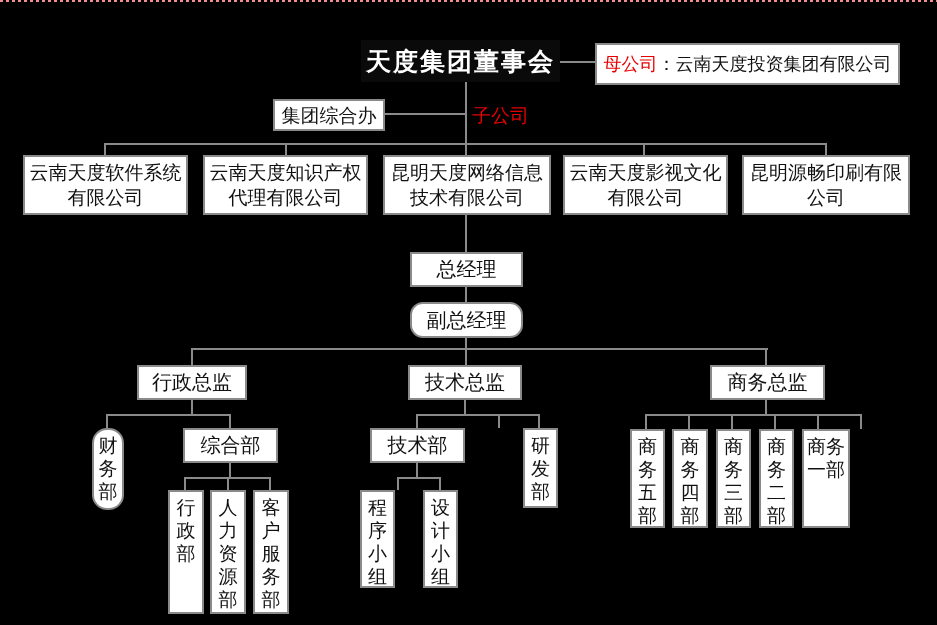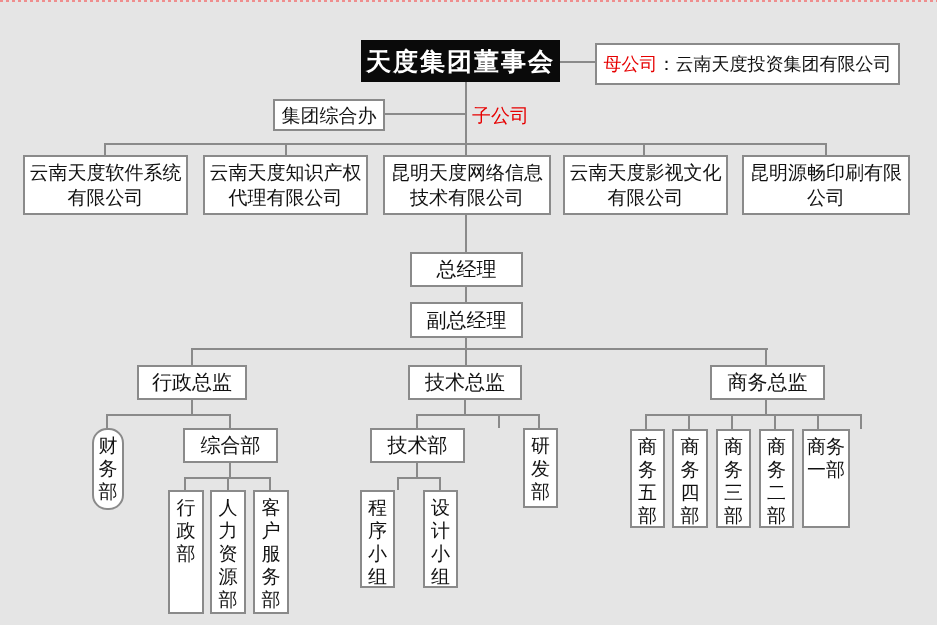--- a/index.html
+++ b/index.html
@@ -1,19 +1,19 @@
 <!DOCTYPE html>
 <html><head>
 <meta charset="utf-8">
 <style>
   html,body { margin:0; padding:0; background:#ffffff; }
   .stage {
     position:relative;
     width:937px; height:625px;
-    background:#e5e5e5;
+    background:#000000;
     font-family:"Liberation Sans", sans-serif;
     color:#111111;
     overflow:hidden;
   }
   .node {
     position:absolute;
     box-sizing:border-box;
     border:2px solid #8a8a8a;
     background:#ffffff;
     display:flex;
@@ -120,21 +120,21 @@
 
   <div class="tag" style="left:472px;top:103px;">子公司</div>
 
   <div class="node" style="left:23px;top:155px;width:165px;height:60px;">云南天度软件系统有限公司</div>
   <div class="node" style="left:203px;top:155px;width:165px;height:60px;">云南天度知识产权代理有限公司</div>
   <div class="node" style="left:383px;top:155px;width:168px;height:60px;">昆明天度网络信息技术有限公司</div>
   <div class="node" style="left:563px;top:155px;width:165px;height:60px;">云南天度影视文化有限公司</div>
   <div class="node" style="left:742px;top:155px;width:168px;height:60px;">昆明源畅印刷有限公司</div>
 
   <div class="node small" style="left:410px;top:252px;width:113px;height:35px;">总经理</div>
-  <div class="node small" style="left:410px;top:302px;width:113px;height:36px;">副总经理</div>
+  <div class="node small" style="left:410px;top:302px;width:113px;height:36px;border-radius:13px;">副总经理</div>
 
   <div class="node small" style="left:137px;top:365px;width:110px;height:35px;">行政总监</div>
   <div class="node small" style="left:408px;top:365px;width:114px;height:35px;">技术总监</div>
   <div class="node small" style="left:710px;top:365px;width:115px;height:35px;">商务总监</div>
 
   <div class="node v" style="left:92px;top:428px;width:32px;height:82px;border-radius:15px;">财务部</div>
   <div class="node small" style="left:183px;top:428px;width:95px;height:35px;">综合部</div>
   <div class="node v" style="left:168px;top:490px;width:36px;height:124px;">行政部</div>
   <div class="node v" style="left:210px;top:490px;width:36px;height:124px;">人力资源部</div>
   <div class="node v" style="left:253px;top:490px;width:36px;height:124px;">客户服务部</div>

